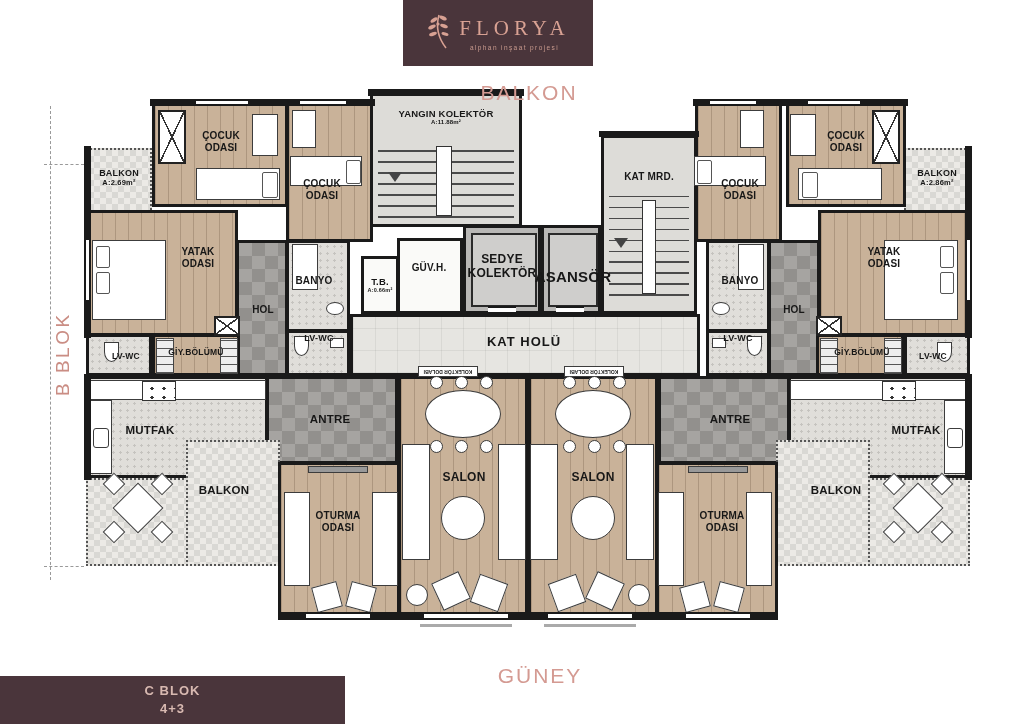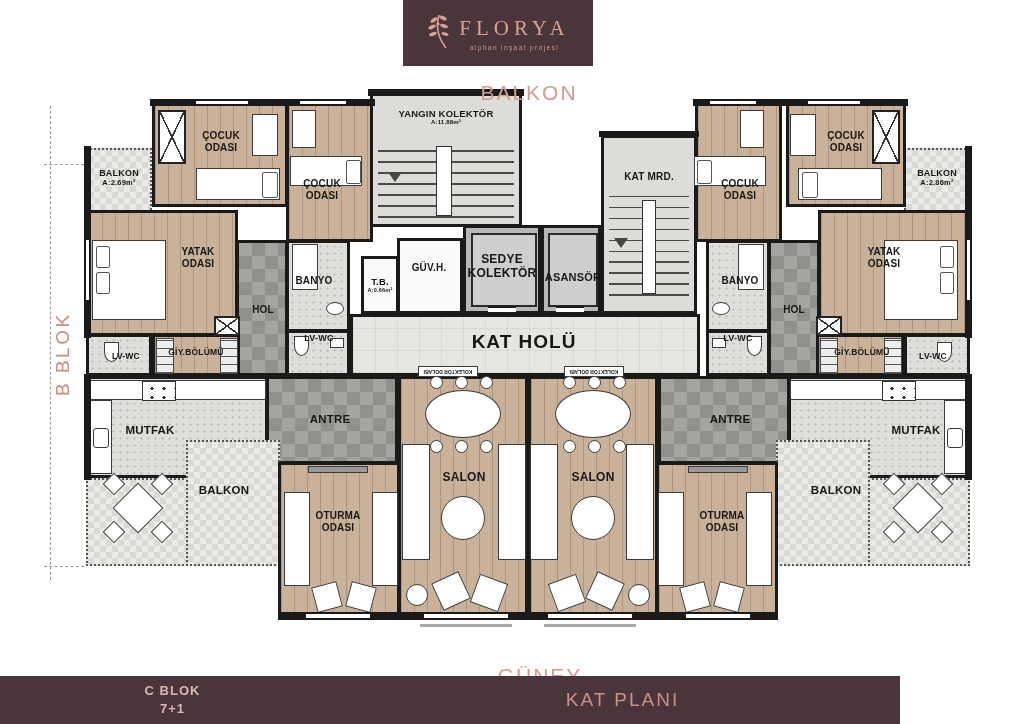--- a/index.html
+++ b/index.html
@@ -325,28 +325,28 @@
     <span>BALKON</span>
   </div>
 <div class="lab" style="left:338px;top:522px">
   <span>OTURMA</span>
     <span>ODASI</span>
   </div>
 <div class="lab" style="left:464px;top:477px;font-size:12px">
     <span>SALON</span>
   </div>
 
-<div class="lab" style="left:524px;top:342px;font-size:19px;letter-spacing:1px">
+<div class="lab" style="left:524px;top:342px;font-size:13px;letter-spacing:1px">
     <span>KAT HOLÜ</span>
   </div>
 <div class="lab" style="left:502px;top:266px;font-size:12px">
   <span>SEDYE</span>
     <span>KOLEKTÖR</span>
   </div>
-<div class="lab" style="left:573px;top:277px;font-size:11px">
+<div class="lab" style="left:573px;top:277px;font-size:15px">
     <span>ASANSÖR</span>
   </div>
 <div class="lab" style="left:429px;top:268px">
     <span>GÜV.H.</span>
   </div>
 <div class="lab" style="left:380px;top:285px;font-size:9.5px">
   <span>T.B.</span>
     <span style="font-size:5.5px">A:0.66m²</span>
   </div>
 <div class="lab" style="left:446px;top:117px;font-size:9.5px">
@@ -407,16 +407,15 @@
   <span>OTURMA</span>
     <span>ODASI</span>
   </div>
 <div class="lab" style="left:593px;top:477px;font-size:12px">
     <span>SALON</span>
   </div>
 
 <div class="footer">
   <div class="f-left">
     <span>C BLOK</span>
-    <span>7+1</span>
-  </div>
-  <div class="f-right">KAT PLANI</div>
+    <span>4+3</span>
+  </div>
 </div>
 
 </body></html>

